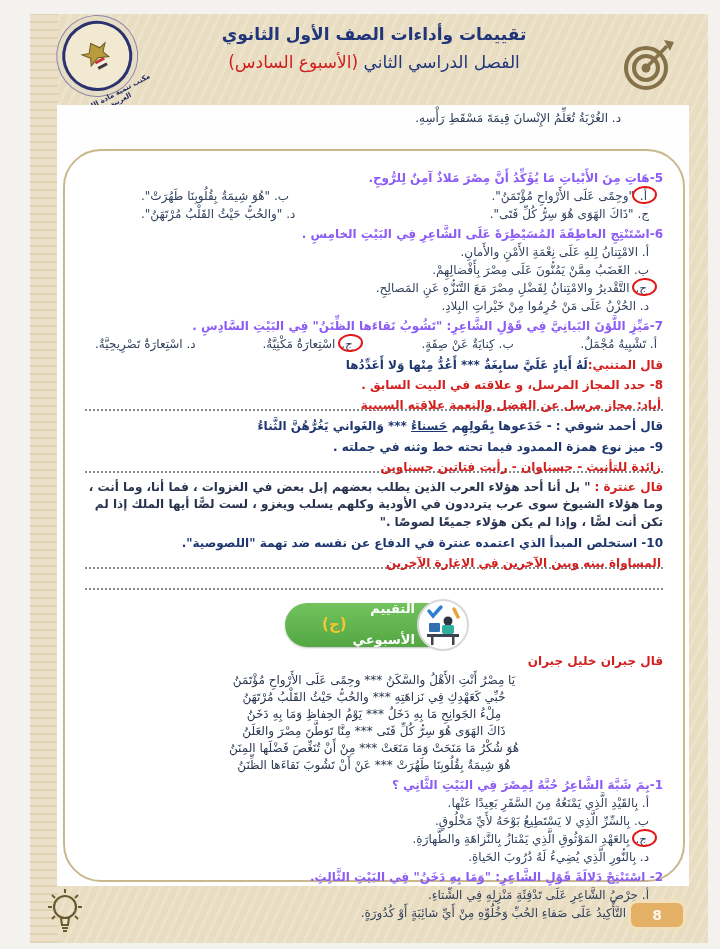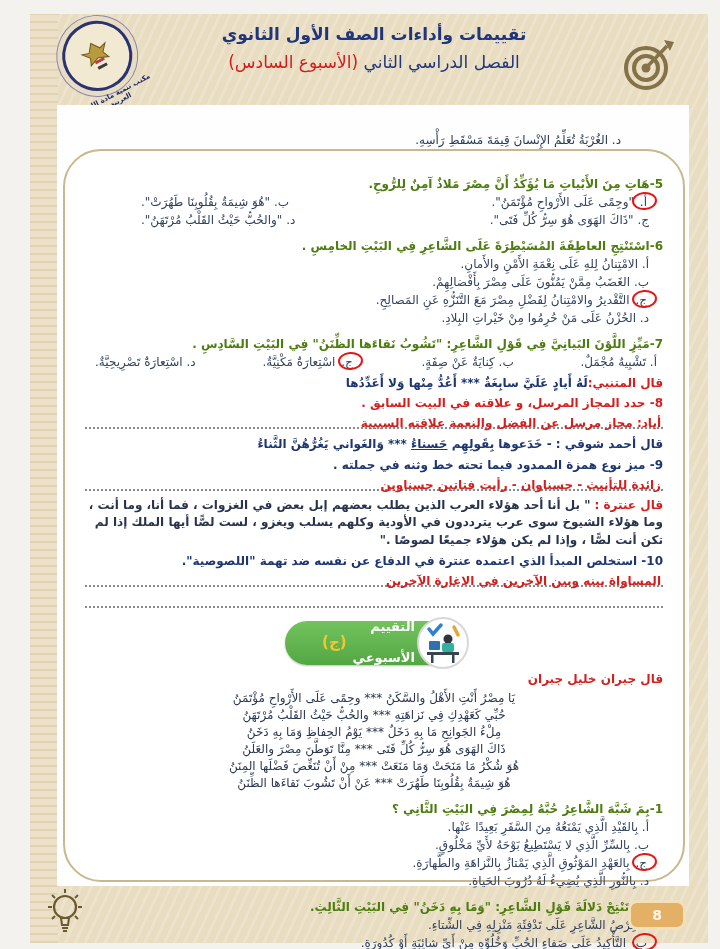--- a/index.html
+++ b/index.html
@@ -47,33 +47,33 @@
   }
 
   .target { position:absolute; right:32px; top:22px; width:56px; height:58px; }
 
   
   .inner {
     position:absolute; left:27px; right:19px; top:91px; bottom:57px;
     background:#fefefe;
   }
   .predline {
-    position:absolute; top:28px; right:68px;
+    position:absolute; top:6px; right:68px;
     direction:rtl; color:#2c3a55; font-size:12px;
   }
   .content-box {
     position:absolute; left:6px; right:4px; top:44px; bottom:4px;
     border:2px solid #c9b88e; border-radius:38px;
     background:#fff;
     padding:16px 20px 10px 20px;
     direction:rtl; text-align:right;
     font-size:12px; line-height:1.42; color:#31405c;
   }
 
-  .qt { color:#4d7c0f; font-weight:bold; margin-top:9px; }
+  .qt { color:#8b5cf6; font-weight:bold; margin-top:3px; }
   .opt { color:#33425e; margin-right:14px; margin-top:1px; }
   .opt-row2 { display:flex; justify-content:space-between; margin:1px 14px 0 56px; }
   .opt-row4 { display:flex; justify-content:space-between; margin:1px 6px 0 10px; }
   .opt-row2 .opt, .opt-row4 .opt { margin:0; }
 
   .letter-wrap { position:relative; display:inline-block; padding:0 2px; }
   .red-ellipse {
     position:absolute; width:25px; height:18px;
     border:2.6px solid #e41717; border-radius:50%;
     right:-8px; top:-2px; transform:rotate(-4deg);

